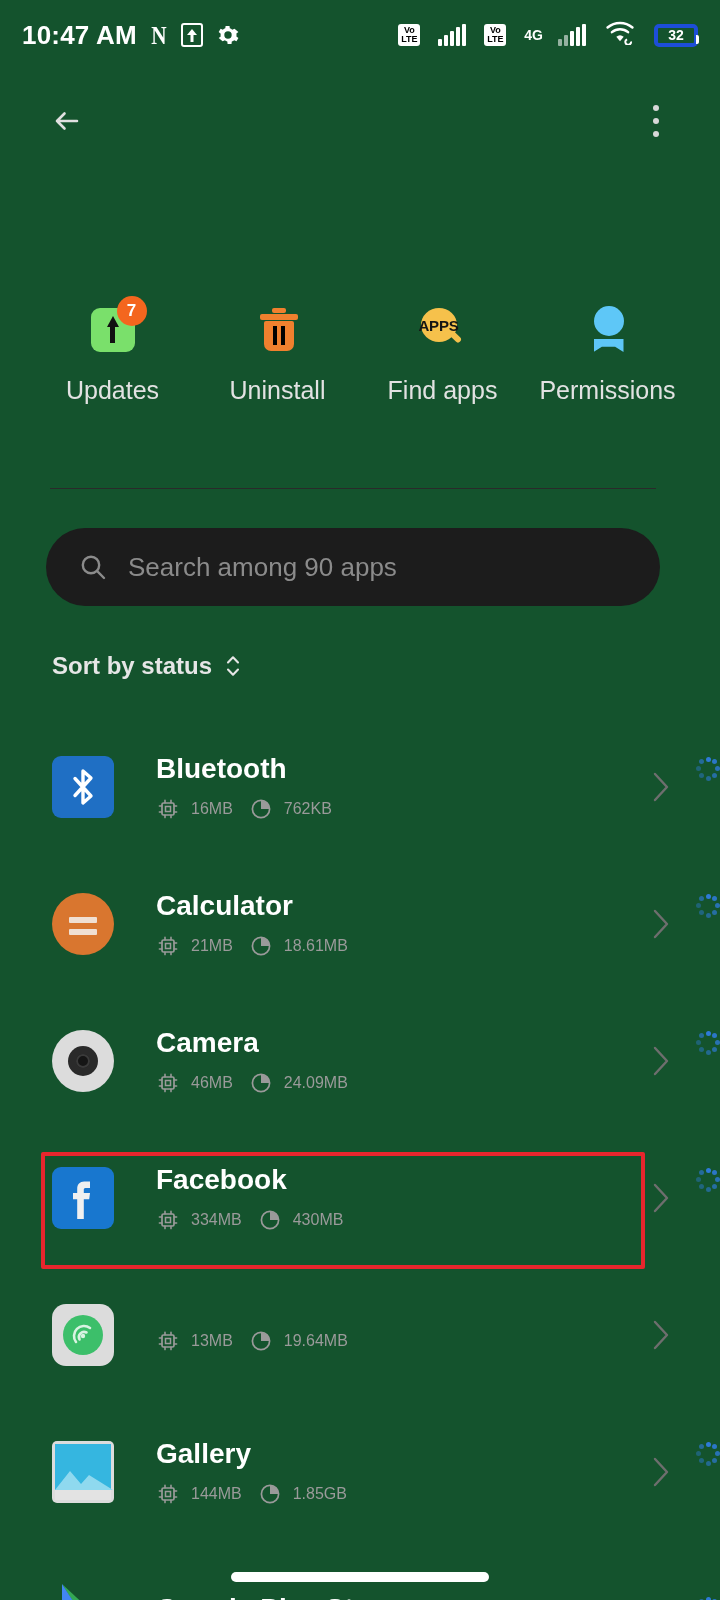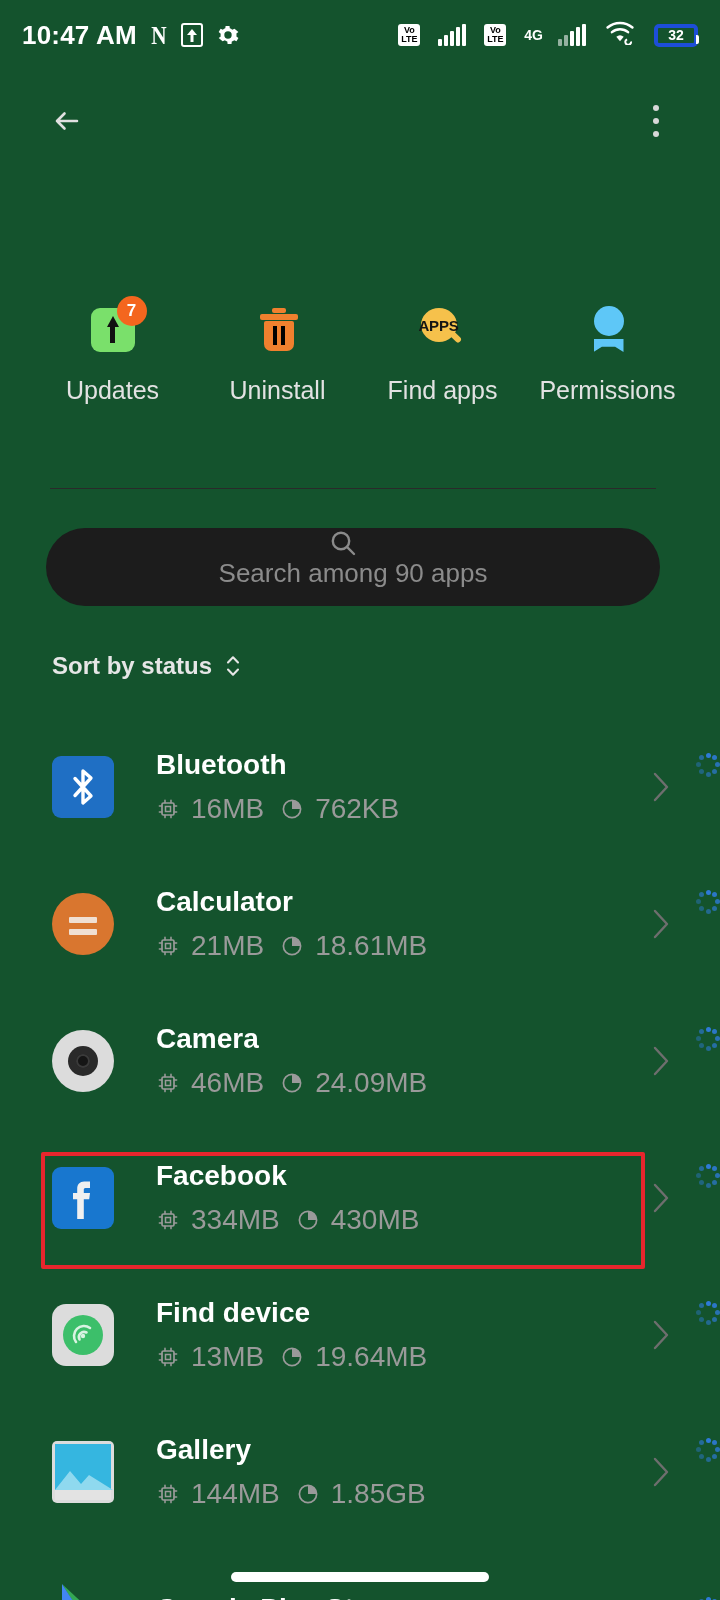--- a/index.html
+++ b/index.html
@@ -159,21 +159,21 @@
 
   .divider {
     position:absolute; top:488px; left:50px; width:606px; height:1px;
     background:#2a2a2a;
   }
 
   
   .searchbar {
     position:absolute; top:528px; left:46px; width:614px; height:78px;
     background:#1c1c1c; border-radius:39px;
-    display:flex; align-items:center; padding:0 32px; cursor:text;flex-direction:column;
+    display:flex; align-items:center; padding:0 32px; cursor:text;
   }
   .search-ico { width:30px; height:30px; margin-right:20px; flex:none; }
   .search-ph { color:#8b8b8b; font-size:26px; }
 
   .sortrow {
     position:absolute; top:652px; left:52px;
     display:flex; align-items:center; gap:12px; cursor:pointer;
   }
   .sort-label { color:#e6e6e6; font-size:24px; font-weight:700; }
   .sort-ico { width:18px; height:26px; }
@@ -188,21 +188,21 @@
   .app-text { margin-left:42px; flex:1; }
   .app-name-line { display:flex; align-items:center; gap:4px;justify-content:space-between; }
   .app-name { color:#fff; font-size:28px; font-weight:700; }
   .spinner { width:24px; height:24px; position:relative; flex:none; }
   .spinner i {
     position:absolute; width:5px; height:5px; border-radius:50%;
     background:#2f7ce0; left:9.5px; top:9.5px;
   }
   .app-meta { margin-top:12px; display:flex; align-items:center; gap:16px; }
   .meta-item { display:flex; align-items:center; gap:11px; }
-  .meta-val { color:#9a9a9a; font-size:28px; }
+  .meta-val { color:#9a9a9a; font-size:16px; }
   .chip-ico, .pie-ico { width:24px; height:24px; flex:none; }
   .chev {
     position:absolute; right:48px; top:50%; transform:translateY(-50%);
     width:22px; height:36px;
   }
 
   
   .ai-bluetooth { background:#1f6fc4; border-radius:9px; }
   .ai-calculator { background:#d9762f; border-radius:50%; }
   .ai-calculator::before, .ai-calculator::after {
@@ -573,33 +573,20 @@
         <svg viewBox="0 0 62 62" width="62" height="62">
           <circle cx="31" cy="31" r="20" fill="#3cbf6a"></circle>
           <g fill="none" stroke="#d9f3e2" stroke-width="2.6" stroke-linecap="round">
             <path d="M24 38a10 10 0 0114-14"></path>
             <path d="M27.5 35.5a5.2 5.2 0 017-7"></path>
           </g>
           <circle cx="31" cy="32" r="2.2" fill="#d9f3e2"></circle>
         </svg>
       </div>
       <div class="app-text">
-        <div class="app-name-line">
-          <div class="app-name">Find device</div>
-          <div class="spinner">
-            <i style="left:9.5px;top:0px;opacity:.95"></i>
-              <i style="left:16.4px;top:2.9px;opacity:.85"></i>
-            <i style="left:19px;top:9.5px;opacity:.75"></i>
-              <i style="left:16.4px;top:16.4px;opacity:.65"></i>
-            <i style="left:9.5px;top:19px;opacity:.55"></i>
-              <i style="left:2.9px;top:16.4px;opacity:.45"></i>
-            <i style="left:0px;top:9.5px;opacity:.4"></i>
-              <i style="left:2.9px;top:2.9px;opacity:.6"></i>
-          </div>
-        </div>
         <div class="app-meta">
           <div class="meta-item">
             <div class="chip-ico">
               <svg viewBox="0 0 24 24" width="24" height="24">
                 <rect x="6" y="6" width="12" height="12" rx="1.5" fill="none" stroke="#9a9a9a" stroke-width="1.7"></rect>
                 <rect x="9.5" y="9.5" width="5" height="5" fill="none" stroke="#9a9a9a" stroke-width="1.5"></rect>
                 <g stroke="#9a9a9a" stroke-width="1.6" stroke-linecap="round">
                   <path d="M9 3.4v2.4M15 3.4v2.4M9 18.2v2.4M15 18.2v2.4M3.4 9h2.4M3.4 15h2.4M18.2 9h2.4M18.2 15h2.4"></path>
                 </g>
               </svg>

